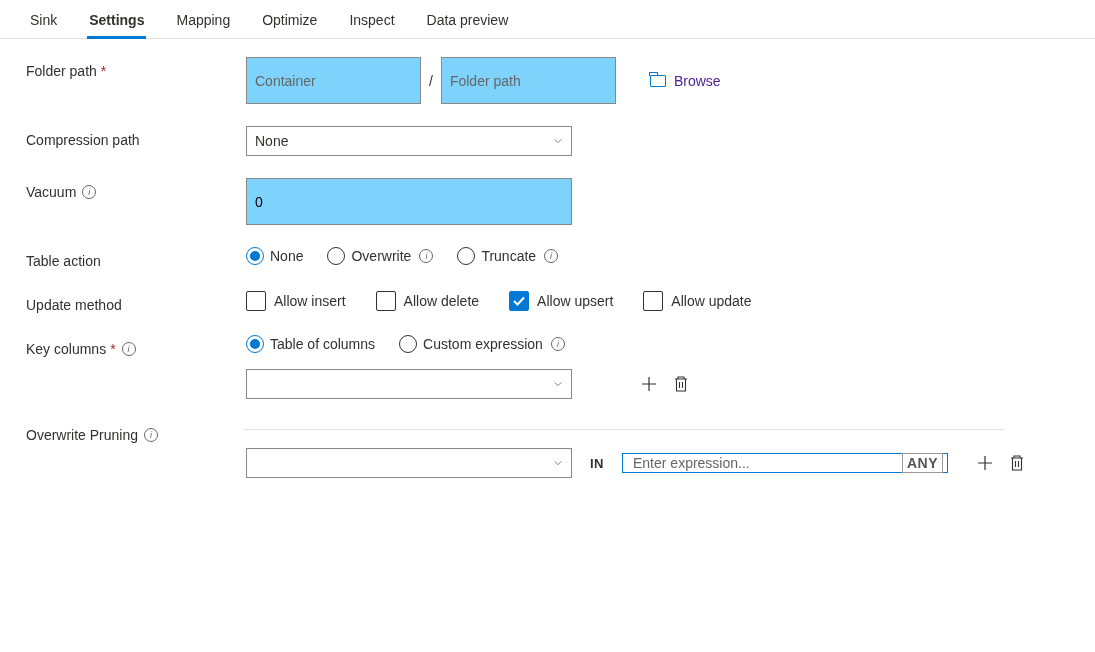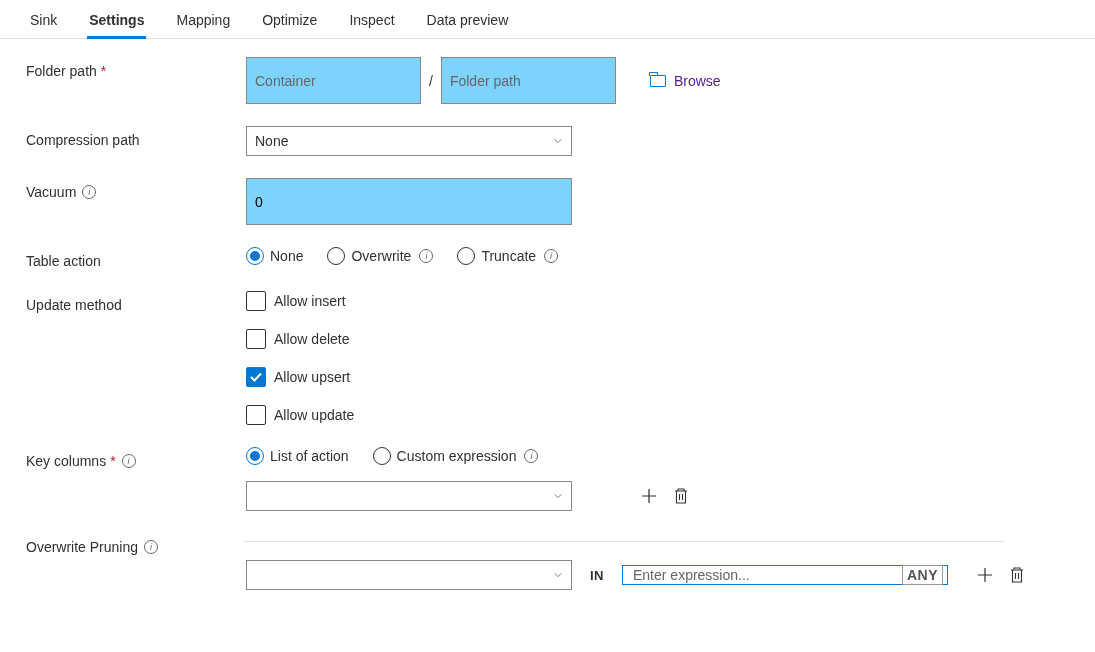--- a/index.html
+++ b/index.html
@@ -125,21 +125,21 @@
     border-radius: 50%;
     display: flex; align-items: center; justify-content: center;
   }
   .radio.checked .radio-dot { border-color: #0078d4; }
   .radio.checked .radio-dot::after {
     content: "";
     width: 10px; height: 10px;
     background: #0078d4;
     border-radius: 50%;
   }
-  .checks { display: flex; flex-direction: column; gap: 18px; }
+  .checks { display: flex; flex-direction: row; gap: 30px; }
   .check { display: flex; align-items: center; gap: 8px; cursor: pointer;}
   .check-box {
     width: 20px; height: 20px;
     border: 1px solid #323130;
     display: flex; align-items: center; justify-content: center;
     border-radius: 2px;
   }
   .check.checked .check-box {
     background: #0078d4;
     border-color: #0078d4;
@@ -283,21 +283,21 @@
   <div class="row">
     <div class="label-col">
       <span>Key columns</span> 
         <span class="req">*</span>
       <span class="info-icon"></span>
     </div>
     <div class="control-col">
       <div class="radio-group">
         <div class="radio checked">
           <span class="radio-dot"></span>
-          <span>List of action</span>
+          <span>Table of columns</span>
         </div>
         <div class="radio">
           <span class="radio-dot"></span>
           <span>Custom expression</span>
           <span class="info-icon"></span>
         </div>
       </div>
       <div class="keycol-row">
         <div class="select">
           <span></span>

